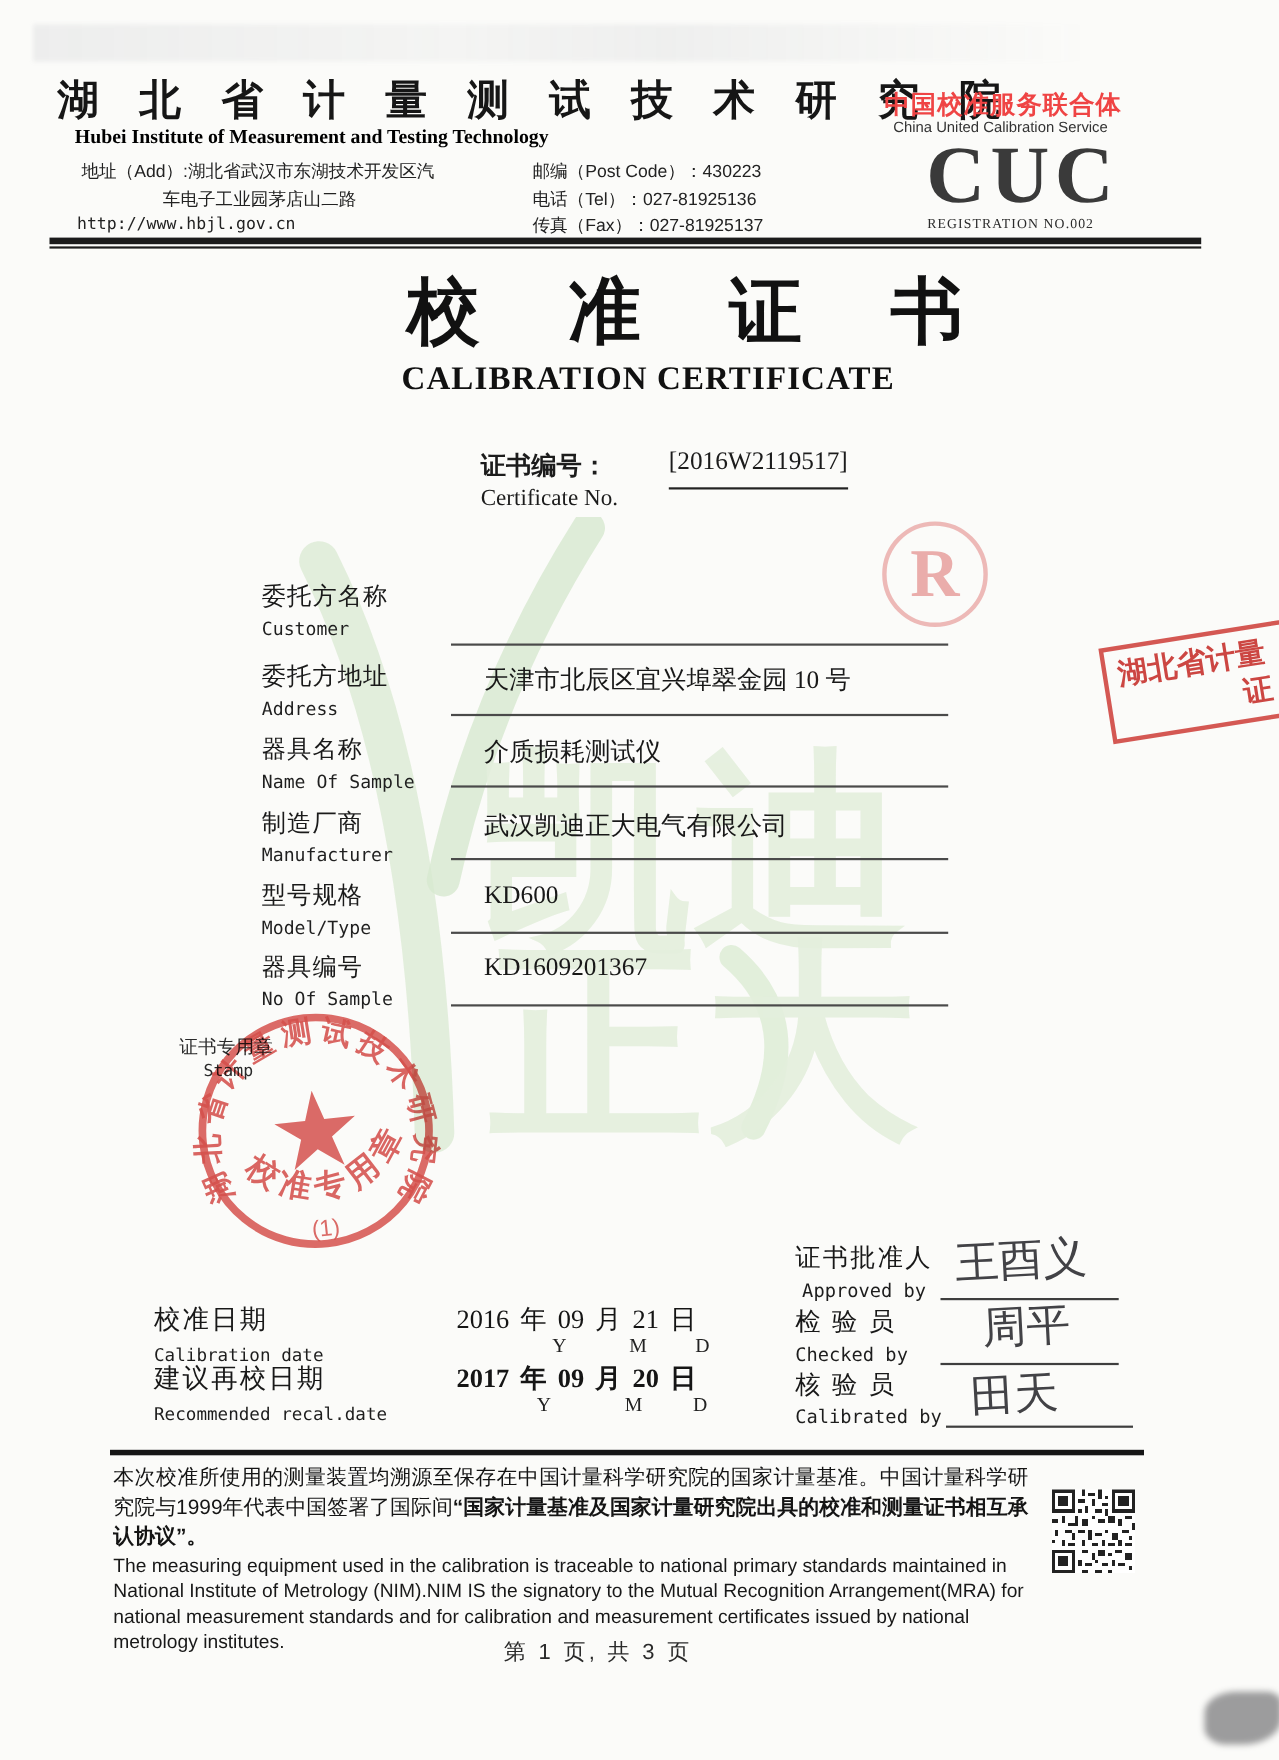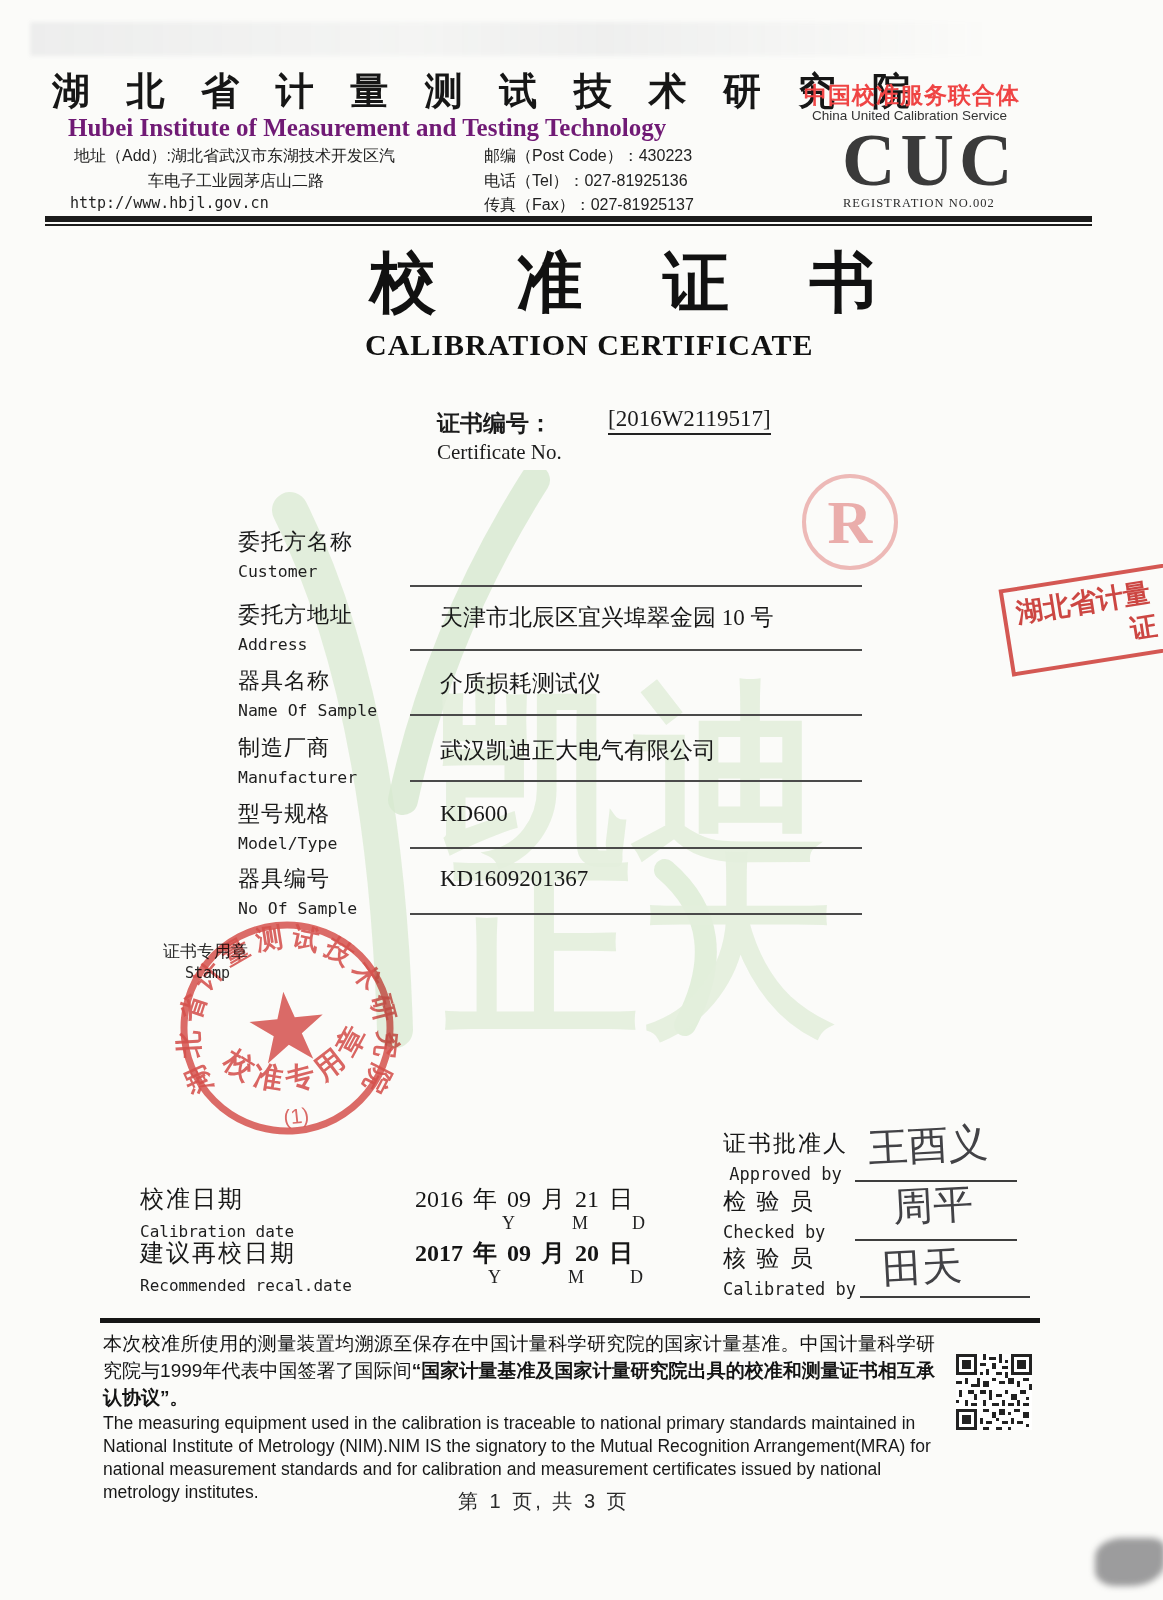--- a/index.html
+++ b/index.html
@@ -7,34 +7,34 @@
   .page {
     position:relative; width:1163px; height:1600px; margin:0 auto;
     background:#fbfbf9; overflow:hidden; color:#1c1c1c;
   }
   .abs { position:absolute; }
   .cjksans  { font-family:"Liberation Sans", sans-serif; }
   .mono     { font-family:"DejaVu Sans Mono", monospace; }
 
   
   .inst-cn { font-size:38px; font-weight:bold; letter-spacing:13px; color:#161616; white-space:nowrap; }
-  .inst-en { font-size:25px; font-weight:bold; font-family:"Liberation Serif", serif; color:#701a75; }
+  .inst-en { font-size:18px; font-weight:bold; font-family:"Liberation Serif", serif; color:#000000; }
   .contact { font-size:16px; color:#222; }
   .cuc-cn { font-size:23px; font-weight:bold; letter-spacing:1px; color:#ef4444;text-align:right; }
   .cuc-en { font-size:13.5px; color:#333; }
   .cuc-logo { font-size:74px; font-weight:bold; font-family:"Liberation Serif", serif; letter-spacing:5px; color:#3a3a3a; }
   .cuc-reg { font-size:12.5px; font-family:"Liberation Serif", serif; letter-spacing:1px; color:#2c2c2c; }
   .rule-top { border-top:6px solid #1b1b1b; border-bottom:2px solid #1b1b1b; height:10px; }
 
   
   .title-cn { font-size:66px; font-weight:bold; letter-spacing:32px; font-family:"Liberation Serif", serif; color:#111; white-space:nowrap; }
   .title-en { font-size:30px; font-weight:bold; font-family:"Liberation Serif", serif; letter-spacing:1px; color:#111; }
   .certno-lab-cn { font-size:23px; font-weight:bold; }
   .certno-lab-en { font-size:21px; font-family:"Liberation Serif", serif; }
-  .certno-val { font-size:23px; font-family:"Liberation Serif", serif; border-bottom:2px solid #222; padding-bottom:1px; }
+  .certno-val { font-size:23px; font-family:"Liberation Serif", serif; border-bottom:2px solid #222; padding-bottom:11px; }
 
   
   .frow { position:absolute; left:238px; width:625px; height:64px; }
   .fcn { font-size:22px; letter-spacing:1px; color:#1a1a1a; }
   .fen { font-size:16.5px; font-family:"DejaVu Sans Mono", monospace; color:#1f1f1f; margin-top:5px; }
   .fval { position:absolute; left:202px; top:2px; font-size:23px; font-family:"Liberation Serif", serif; color:#181818; white-space:nowrap; }
   .fline { position:absolute; left:172px; width:452px; top:52px; border-bottom:2px solid #4a4a4a; }
   .redacted {
     display:inline-block; width:200px; height:25px; vertical-align:-4px; margin-right:4px;
     background:

